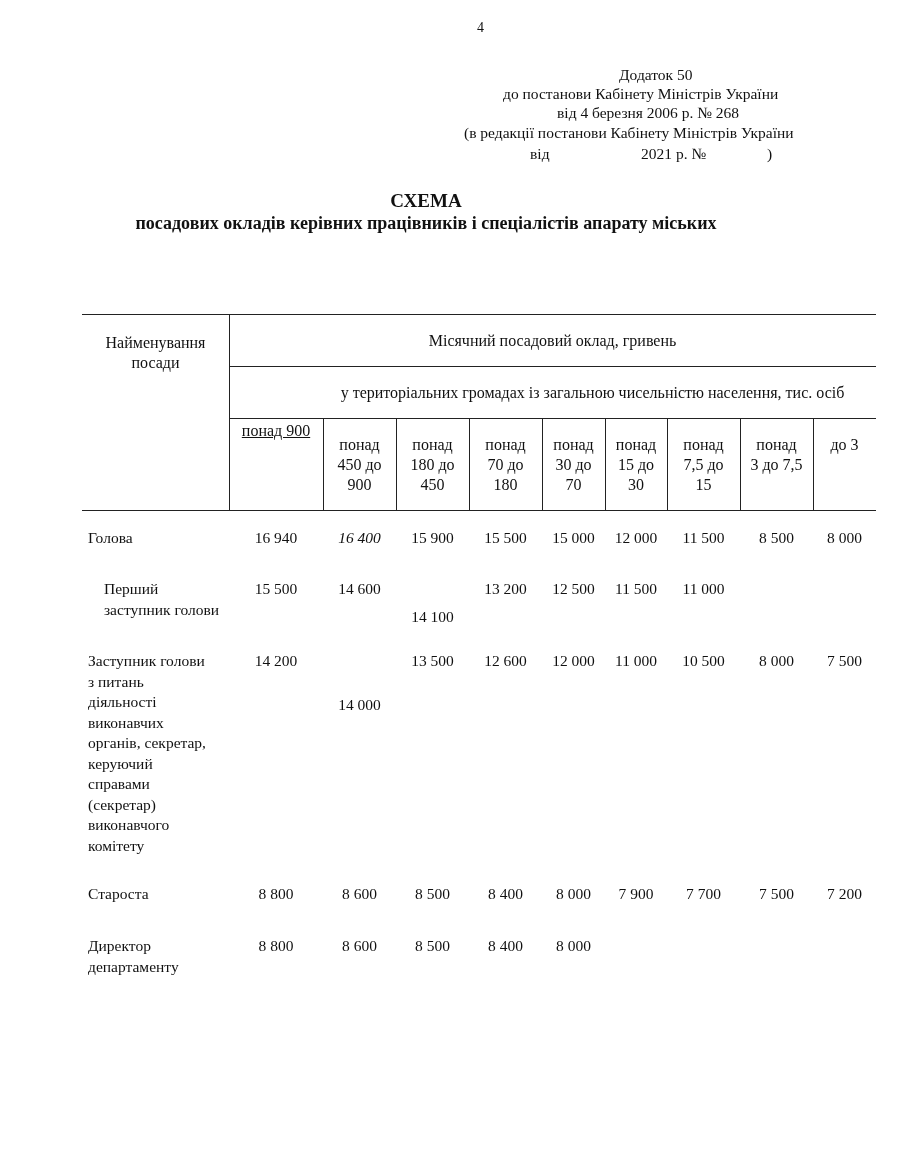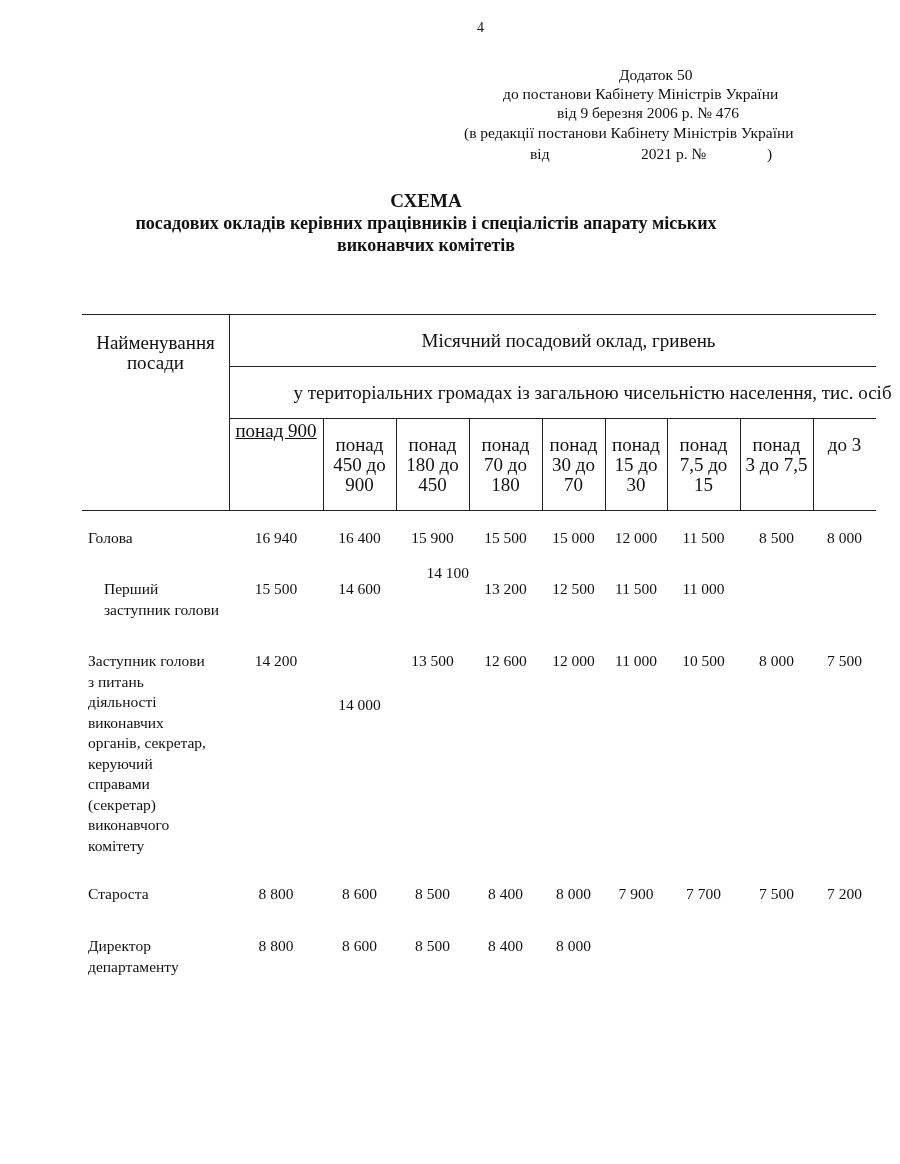--- a/index.html
+++ b/index.html
@@ -6,43 +6,42 @@
   body { width: 900px; height: 1164px; position: relative; overflow: hidden;
          font-family: "Liberation Serif", "DejaVu Serif", serif; color: #111; }
   .abs { position: absolute; }
   .page-num { left: 477px; top: 20px; font-size: 14px; }
   .annex { font-size: 15.5px; line-height: 19px; }
   .title { left: 0; width: 852px; text-align: center; font-weight: bold; top: 190px; }
   .title .t1 { font-size: 19px; line-height: 22px; }
   .title .t2 { font-size: 18px; line-height: 22px; }
   .hline { position: absolute; height: 0; border-top: 1.3px solid #222; }
   .vline { position: absolute; width: 0; border-left: 1px solid #222; }
-  .hdr { position: absolute; text-align: center; font-size: 19px; line-height: 20px; }
+  .hdr { position: absolute; text-align: center; font-size: 16px; line-height: 20px; }
   .num { position: absolute; font-size: 15.5px; line-height: 20px; text-align: center; }
   .rowname { position: absolute; left: 88px; width: 145px; font-size: 15.5px; line-height: 20.5px; }
 </style>
 </head>
 <body>
 
 <div class="abs page-num">4</div>
 
 <div>
   <div class="abs annex" style="left:619px; top:65px;">Додаток 50</div>
   <div class="abs annex" style="left:503px; top:84px;">до постанови Кабінету Міністрів України</div>
-  <div class="abs annex" style="left:557px; top:103px;">від 9 березня 2006 р. № 476</div>
+  <div class="abs annex" style="left:557px; top:103px;">від 4 березня 2006 р. № 268</div>
   <div class="abs annex" style="left:464px; top:123px;">(в редакції постанови Кабінету Міністрів України</div>
   <div class="abs annex" style="left:530px; top:144px;">від</div>
   <div class="abs annex" style="left:641px; top:144px;">2021 р.  №</div>
   <div class="abs annex" style="left:767px; top:144px;">)</div>
 </div>
 
 <div class="abs title">
   <div class="t1">СХЕМА</div>
   <div class="t2">посадових окладів керівних працівників і спеціалістів апарату міських</div>
-  <div class="t2">виконавчих комітетів</div>
 </div>
 
 <div>
   <div class="hline" style="left:82px; top:314px; width:794px;"></div>
   <div class="hline" style="left:229px; top:366px; width:647px;"></div>
   <div class="hline" style="left:229px; top:418px; width:647px;"></div>
   <div class="hline" style="left:82px; top:510px; width:794px;"></div>
 
   <div class="vline" style="left:229px; top:315px; height:196px;"></div>
   <div class="vline" style="left:323px; top:419px; height:92px;"></div>
@@ -51,21 +50,21 @@
   <div class="vline" style="left:542px; top:419px; height:92px;"></div>
   <div class="vline" style="left:605px; top:419px; height:92px;"></div>
   <div class="vline" style="left:667px; top:419px; height:92px;"></div>
   <div class="vline" style="left:740px; top:419px; height:92px;"></div>
   <div class="vline" style="left:813px; top:419px; height:92px;"></div>
 
   <div class="hdr" style="left:82px; width:147px; top:333px;">
     <div>Найменування</div>
     <div>посади</div>
   </div>
-  <div class="hdr" style="left:229px; width:647px; top:331px;margin-left:16px;">Місячний посадовий оклад, гривень</div>
+  <div class="hdr" style="left:229px; width:647px; top:331px;">Місячний посадовий оклад, гривень</div>
   <div class="hdr" style="left:229px; width:647px; top:383px;margin-left:40px;">у територіальних громадах із загальною чисельністю населення, тис. осіб</div>
 
   <div id="col-headers">
       <div class="hdr" style="left: 229px; width: 94px; top: 421px; text-decoration: underline;">
         <div>понад 900</div>
       </div>
       <div class="hdr" style="left: 323px; width: 73px; top: 435px;">
         <div>понад</div>
         <div>450 до</div>
         <div>900</div>
@@ -102,37 +101,37 @@
       <div class="hdr" style="left: 813px; width: 63px; top: 435px;">
         <div>до  3</div>
       </div>
     </div>
   <div id="rows">
       <div>
         <div class="rowname" style="top: 528px;">
           <div>Голова</div>
         </div>
         <div class="num" style="left: 229px; width: 94px; top: 528px;">16 940</div>
-        <div class="num" style="left: 323px; width: 73px; top: 528px;">16 400</div>
+        <div class="num" style="left: 323px; width: 73px; top: 528px; font-style: italic;">16 400</div>
         <div class="num" style="left: 396px; width: 73px; top: 528px;">15 900</div>
         <div class="num" style="left: 469px; width: 73px; top: 528px;">15 500</div>
         <div class="num" style="left: 542px; width: 63px; top: 528px;">15 000</div>
         <div class="num" style="left: 605px; width: 62px; top: 528px;">12 000</div>
         <div class="num" style="left: 667px; width: 73px; top: 528px;">11 500</div>
         <div class="num" style="left: 740px; width: 73px; top: 528px;">8 500</div>
         <div class="num" style="left: 813px; width: 63px; top: 528px;">8 000</div>
       </div>
       <div>
         <div class="rowname" style="top: 579px; margin-left: 16px;">
           <div>Перший</div>
           <div>заступник голови</div>
         </div>
         <div class="num" style="left: 229px; width: 94px; top: 579px;">15 500</div>
         <div class="num" style="left: 323px; width: 73px; top: 579px;">14 600</div>
-        <div class="num" style="left: 396px; width: 73px; top: 563px; text-align: right;">14 100</div>
+        <div class="num" style="left: 396px; width: 73px; top: 607px;">14 100</div>
         <div class="num" style="left: 469px; width: 73px; top: 579px;">13 200</div>
         <div class="num" style="left: 542px; width: 63px; top: 579px;">12 500</div>
         <div class="num" style="left: 605px; width: 62px; top: 579px;">11 500</div>
         <div class="num" style="left: 667px; width: 73px; top: 579px;">11 000</div>
       </div>
       <div>
         <div class="rowname" style="top: 651px;">
           <div>Заступник голови</div>
           <div>з питань</div>
           <div>діяльності</div>

